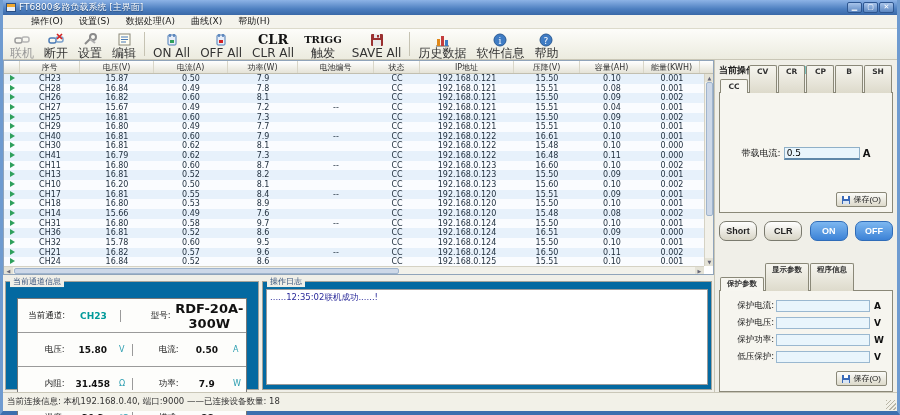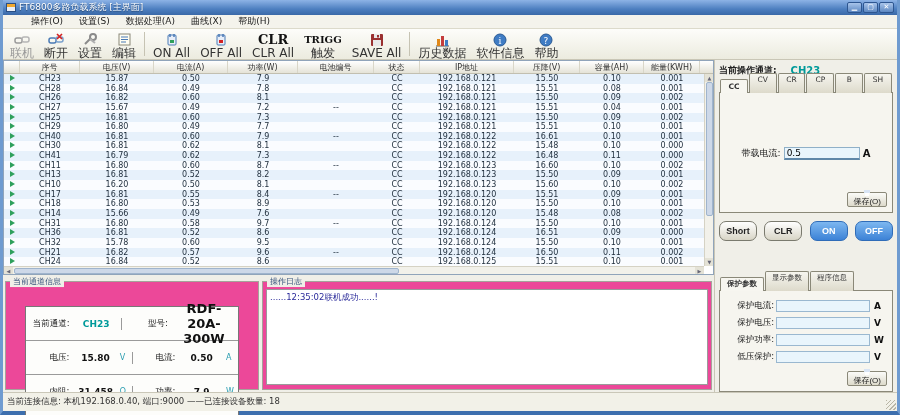--- a/index.html
+++ b/index.html
@@ -67,21 +67,21 @@
     border-top:3.5px solid transparent; border-bottom:3.5px solid transparent; margin-top:1px; }
   .vscroll{ position:absolute; top:13px; right:0; bottom:8px; width:9px; background:#f2f1ea; border-left:1px solid #d5d2c4; }
   .vthumb{ position:absolute; top:8px; left:1px; width:7px; height:70%; background:#cdd8e8; border:1px solid #9fb4cd; border-radius:2px; }
   .varrow{ position:absolute; left:0; width:9px; height:8px; font-size:5px; line-height:8px; text-align:center; color:#667; background:#e4e2d6; }
   .hscroll{ position:absolute; left:0; right:9px; bottom:0; height:8px; background:#f2f1ea; border-top:1px solid #d5d2c4; }
   .hthumb{ position:absolute; left:10px; top:1px; width:55%; height:6px; background:#cdd8e8; border:1px solid #9fb4cd; border-radius:2px; }
   .harrow{ position:absolute; top:0; width:9px; height:8px; font-size:5px; line-height:8px; text-align:center; color:#667; background:#e4e2d6; }
 
   
   .bottom{ flex:1; display:flex; min-height:0; padding:2px; gap:3px; }
-  .gbox{ border:1px solid #a5a39a; background:#ec4899; position:relative; padding:18px; }
+  .gbox{ border:1px solid #a5a39a; background:#0369a1; position:relative; padding:10px; }
   .gbox-title{ position:absolute; top:-1px; left:4px; transform:translateY(-45%); background:#f0efe8;
     padding:0 3px; font-size:8px; color:#33507a; }
   .chinfo{ width:254px; flex:0 0 254px; margin-top:4px; }
   .cgrid{ border:1px solid #777; background:#fdfdfb; margin:6px 1px 1px; }
   .cg-row{ display:flex; align-items:center; height:34px; border-bottom:1px solid #9a9a9a; }
   .cg-row:last-child{ border-bottom:none; }
   .cg-label{ text-align:right; font-size:8.5px; color:#222; padding-right:2px; }
   .cg-val{ text-align:center; font-weight:bold; font-size:9px; color:#111; }
   .cg-unit{ font-size:8px; color:#2a9db0; text-align:left; }
   .w54{width:52px;} .w56{width:56px;} .w14{width:14px;} .w76{width:78px;}
@@ -93,32 +93,32 @@
     padding:2px 3px; overflow:hidden; }
   .log-line{ color:#2a2a9a; font-size:8.5px; }
 
   
   .right-col{ flex:1; display:flex; flex-direction:column; padding:4px 4px 0; background:#f0efe8; min-width:0; }
   .op-row{ display:flex; align-items:center; height:14px; margin-bottom:2px; }
   .op-label{ font-weight:bold; font-size:9px; color:#222; }
   .op-ch{ font-weight:bold; font-size:10px; color:#009a9a; margin-left:14px; }
   .tabs{ display:flex; align-items:flex-end; height:14px; padding-left:1px; position:relative; z-index:2; }
   .tab{ background:linear-gradient(#f6f5ef,#dddacb); border:1px solid #8a old; border:1px solid #8a8878;
-    border-bottom:none; font-size:7.5px; color:#333; padding:1px 4px 0; height:20px; margin-right:1px;
-    border-radius:2px 2px 0 0; text-align:center; }
+    border-bottom:none; font-size:7.5px; color:#333; padding:1px 4px 0; height:28px; margin-right:1px;
+    border-radius:2px 2px 0 0; text-align:center;font-weight:bold; }
   .tab:first-of-type{ background:#f7f6f0; height:14px; font-weight:bold; padding-top:2px; }
   .tabpage{ border:1px solid #8a8878; background:#f6f5ef; margin-top:-1px; position:relative; }
   .ctrl-page{ height:128px; }
   .load-row{ position:absolute; top:54px; left:0; right:0; display:flex; justify-content:center; align-items:center; gap:3px; }
   .load-label{ font-size:9px; color:#222; }
   .load-input{ width:76px; height:13px; background:#e9f5fc; border:1px solid #8fb0c8; border-bottom:2px solid #5f87a8;
     font-size:9px; padding:0 2px; font-family:"DejaVu Sans",sans-serif; }
   .load-unit{ font-weight:bold; font-size:10px; color:#111; }
   .save-btn{ position:absolute; right:5px; bottom:5px; height:15px; display:flex; align-items:center; gap:3px;
-    background:linear-gradient(#fbfbf8,#dddacb); border:1px solid #8a8878; border-radius:2px; padding:0 5px; font-size:8px; color:#222;flex-direction:column; }
+    background:linear-gradient(#fbfbf8,#dddacb); border:1px solid #8a8878; border-radius:2px; padding:0 5px; font-size:8px; color:#222; }
   .floppy{ width:8px; height:8px; background:#3a6ab8; position:relative; display:inline-block; }
   .floppy::before{ content:""; position:absolute; left:2px; top:0; width:4px; height:3px; background:#fff; }
   .floppy::after{ content:""; position:absolute; left:1px; bottom:0; width:6px; height:3px; background:#d8e4f4; }
   .btn-row{ display:flex; justify-content:space-between; margin-top:8px; height:20px; }
   .btn{ border:1px solid #7a7a6e; border-radius:7px; background:linear-gradient(#ffffff,#d8d5c6);
     font-size:9px; font-weight:bold; color:#222; padding:0 6px; min-width:38px; height:20px; }
   .btn.blue{ background:linear-gradient(#7db7f0,#3c82d6); border-color:#2f6cb8; color:#fff; }
   .prot-wrap{ margin-top:36px; }
   .prot-page{ height:102px; padding-top:6px; }
   .fld{ display:flex; align-items:center; height:17px; padding-left:6px; }

